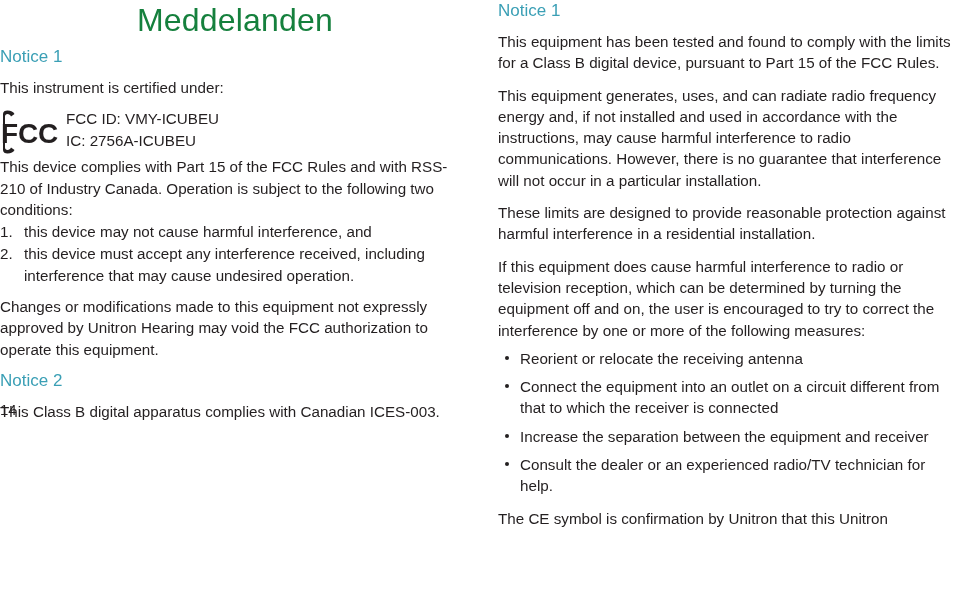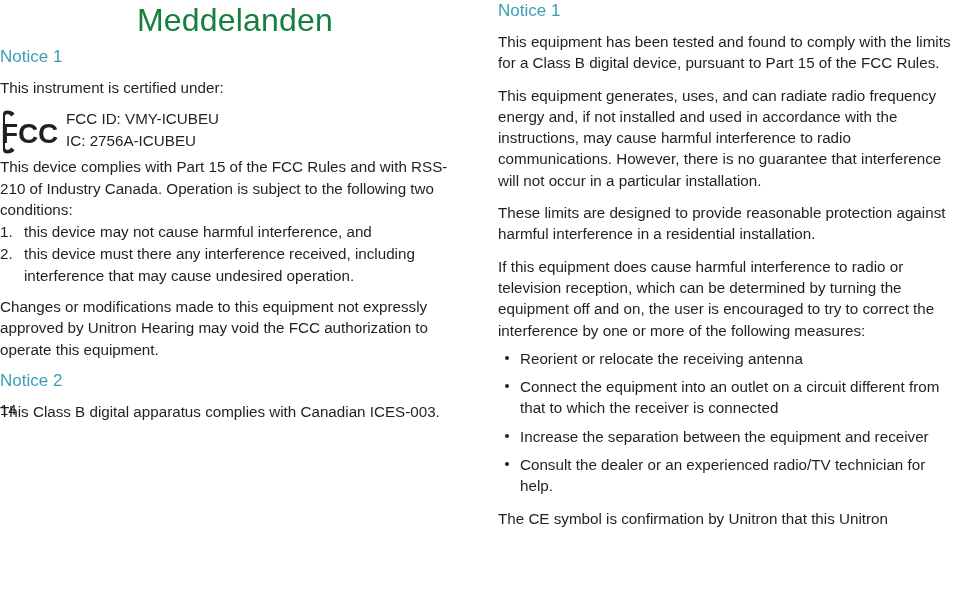--- a/index.html
+++ b/index.html
@@ -162,21 +162,21 @@
 
       <p class="tight">This device complies with Part 15 of the FCC Rules and with RSS-210 of Industry Canada.  Operation is subject to the following two conditions:</p>
 
       <ol class="numlist blk">
         <li>
           <span class="num">1.</span>
           <span>this device may not cause harmful interference, and</span>
         </li>
         <li>
           <span class="num">2.</span>
-          <span>this device must there any interference received, including interference that may cause undesired operation.</span>
+          <span>this device must accept any interference received, including interference that may cause undesired operation.</span>
         </li>
       </ol>
 
       <p class="blk">Changes or modifications made to this equipment not expressly approved by Unitron Hearing may void the FCC authorization to operate this equipment.</p>
     </div>
 
     <div class="blk">
       <p class="notice-head">Notice 2</p>
       <p class="blk">This Class B digital apparatus complies with Canadian ICES-003.</p>
     </div>

